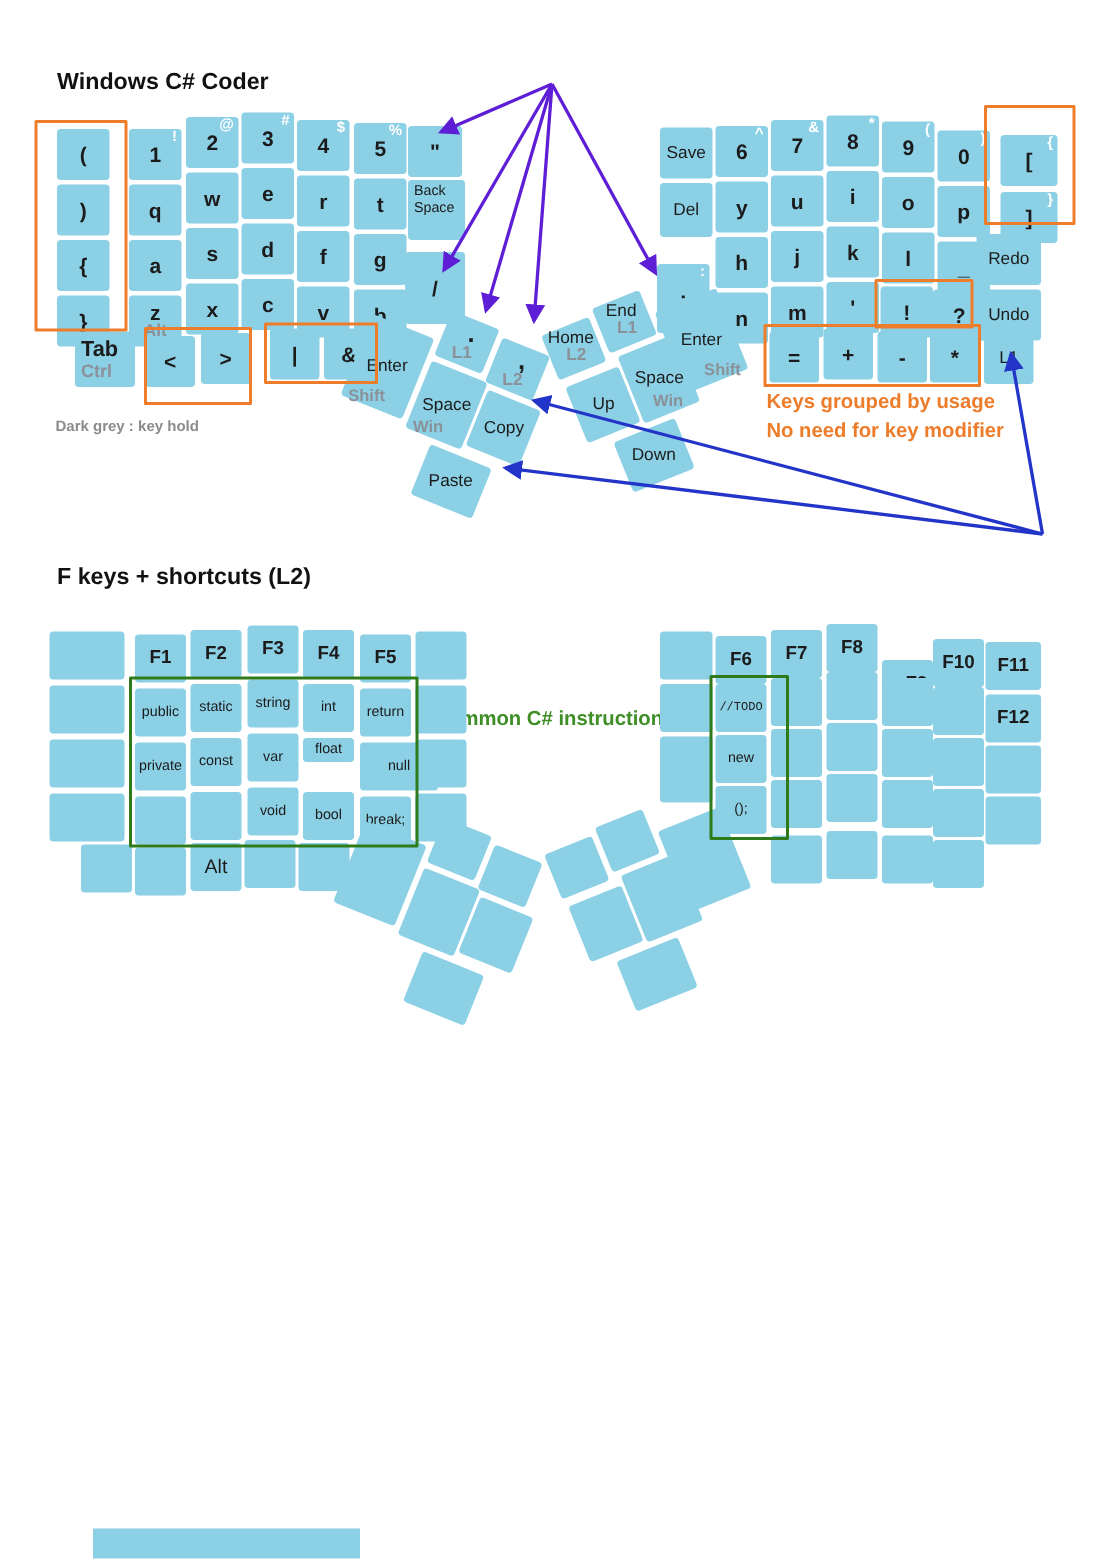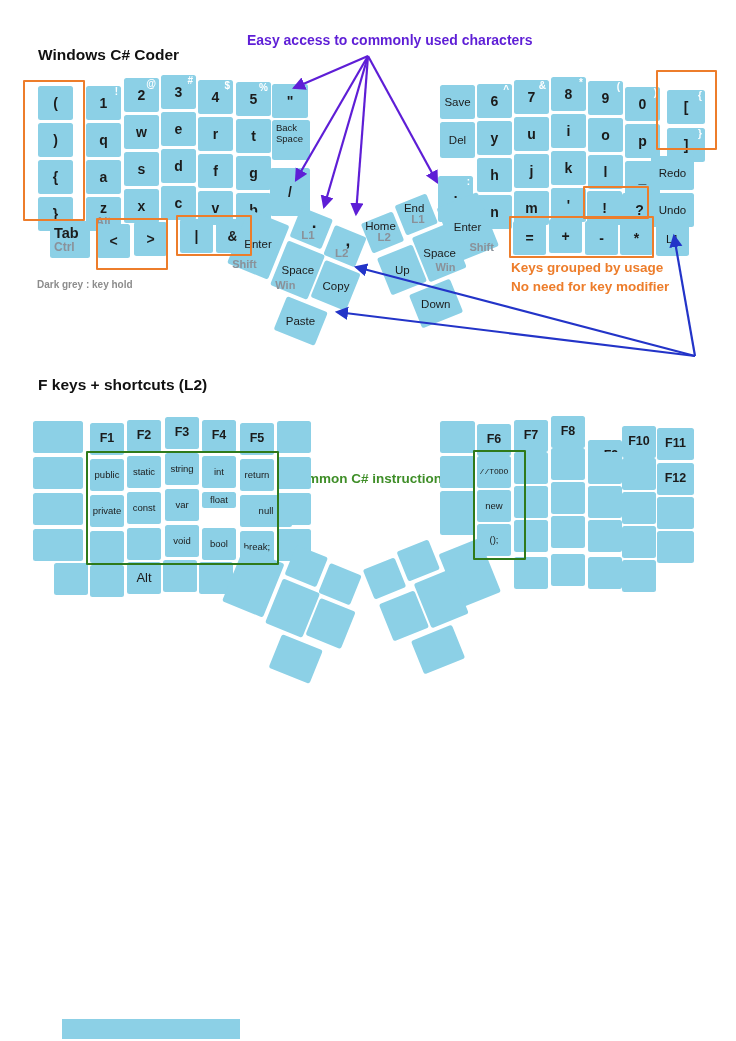--- a/index.html
+++ b/index.html
@@ -46,21 +46,20 @@
   .parrow{stroke:#5E1ED6;stroke-width:2.2}
   .barrow{stroke:#2334C8;stroke-width:2.2}
   #footer-bar{position:absolute;left:62px;top:1019px;width:178px;height:20px;background:#8CD0E6}
 </style>
 </head>
 <body>
 
 <div id="canvas">
 
   <div class="note" id="t-main">Windows C# Coder</div>
-  <div class="note" id="n-easy">Easy access to commonly used characters</div>
   <div class="note" id="n-grey">Dark grey : key hold</div>
   <div class="note" id="n-g1">Keys grouped by usage</div>
   <div class="note" id="n-g2">No need for key modifier</div>
   <div class="note" id="t-f">F keys + shortcuts (L2)</div>
   <div class="note" id="n-green">Common C# instructions</div>
 
   <div id="keys">
       <div class="key" style="left: 38px; top: 86px; width: 35px; height: 34px;">
         <span class="klabel">(</span>
       </div>

